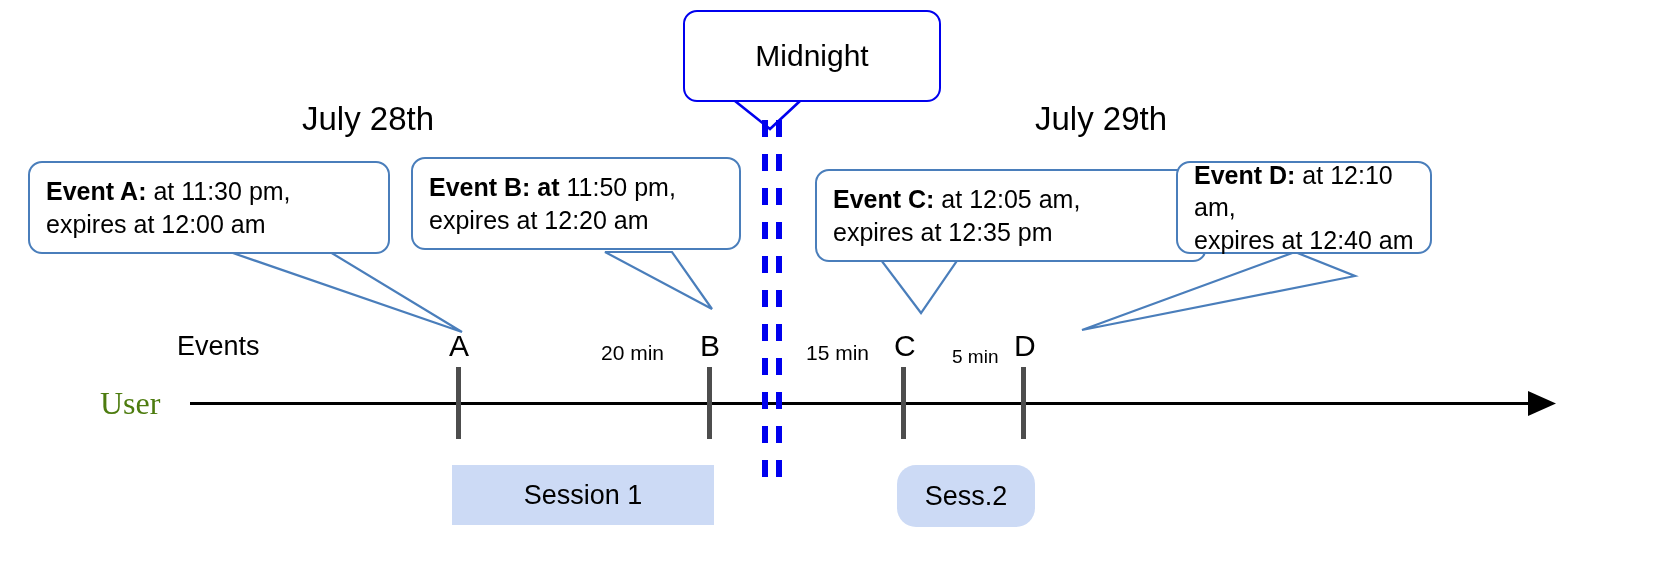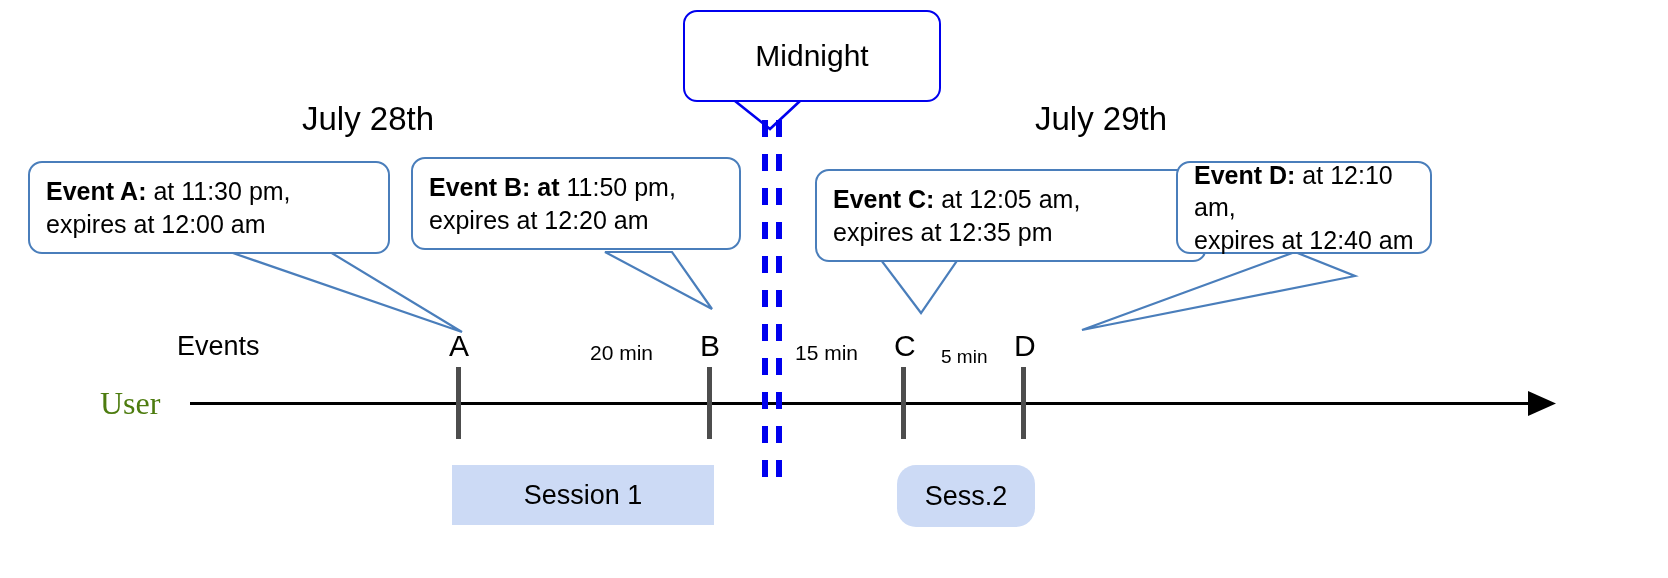--- a/index.html
+++ b/index.html
@@ -35,21 +35,21 @@
     display:flex;align-items:center;justify-content:center;
     font-size:30px;
     z-index:7;
   }
 
   
   .datelabel{position:absolute;font-size:33px;color:#000;white-space:nowrap;}
   .axislabel{position:absolute;font-size:32px;color:#4d7c0f;white-space:nowrap;font-family:Liberation Serif, serif;}
   .eventslabel{position:absolute;font-size:27px;color:#000;white-space:nowrap;}
   .marker-letter{position:absolute;font-size:30px;color:#000;white-space:nowrap;}
-  .gap-label{position:absolute;font-size:21px;color:#000;white-space:nowrap;}
+  .gap-label{position:absolute;font-size:21px;color:#000;white-space:nowrap;margin-left:11px;}
   .gap-label.small{font-size:19px;}
 
   
   .axis-line{position:absolute;background:#000000;height:3px;z-index:3;}
   .tick{position:absolute;width:5px;background:#4d4d4d;z-index:4;}
 
   
   .session{
     position:absolute;background:#ccdaf5;
     display:flex;align-items:center;justify-content:center;

